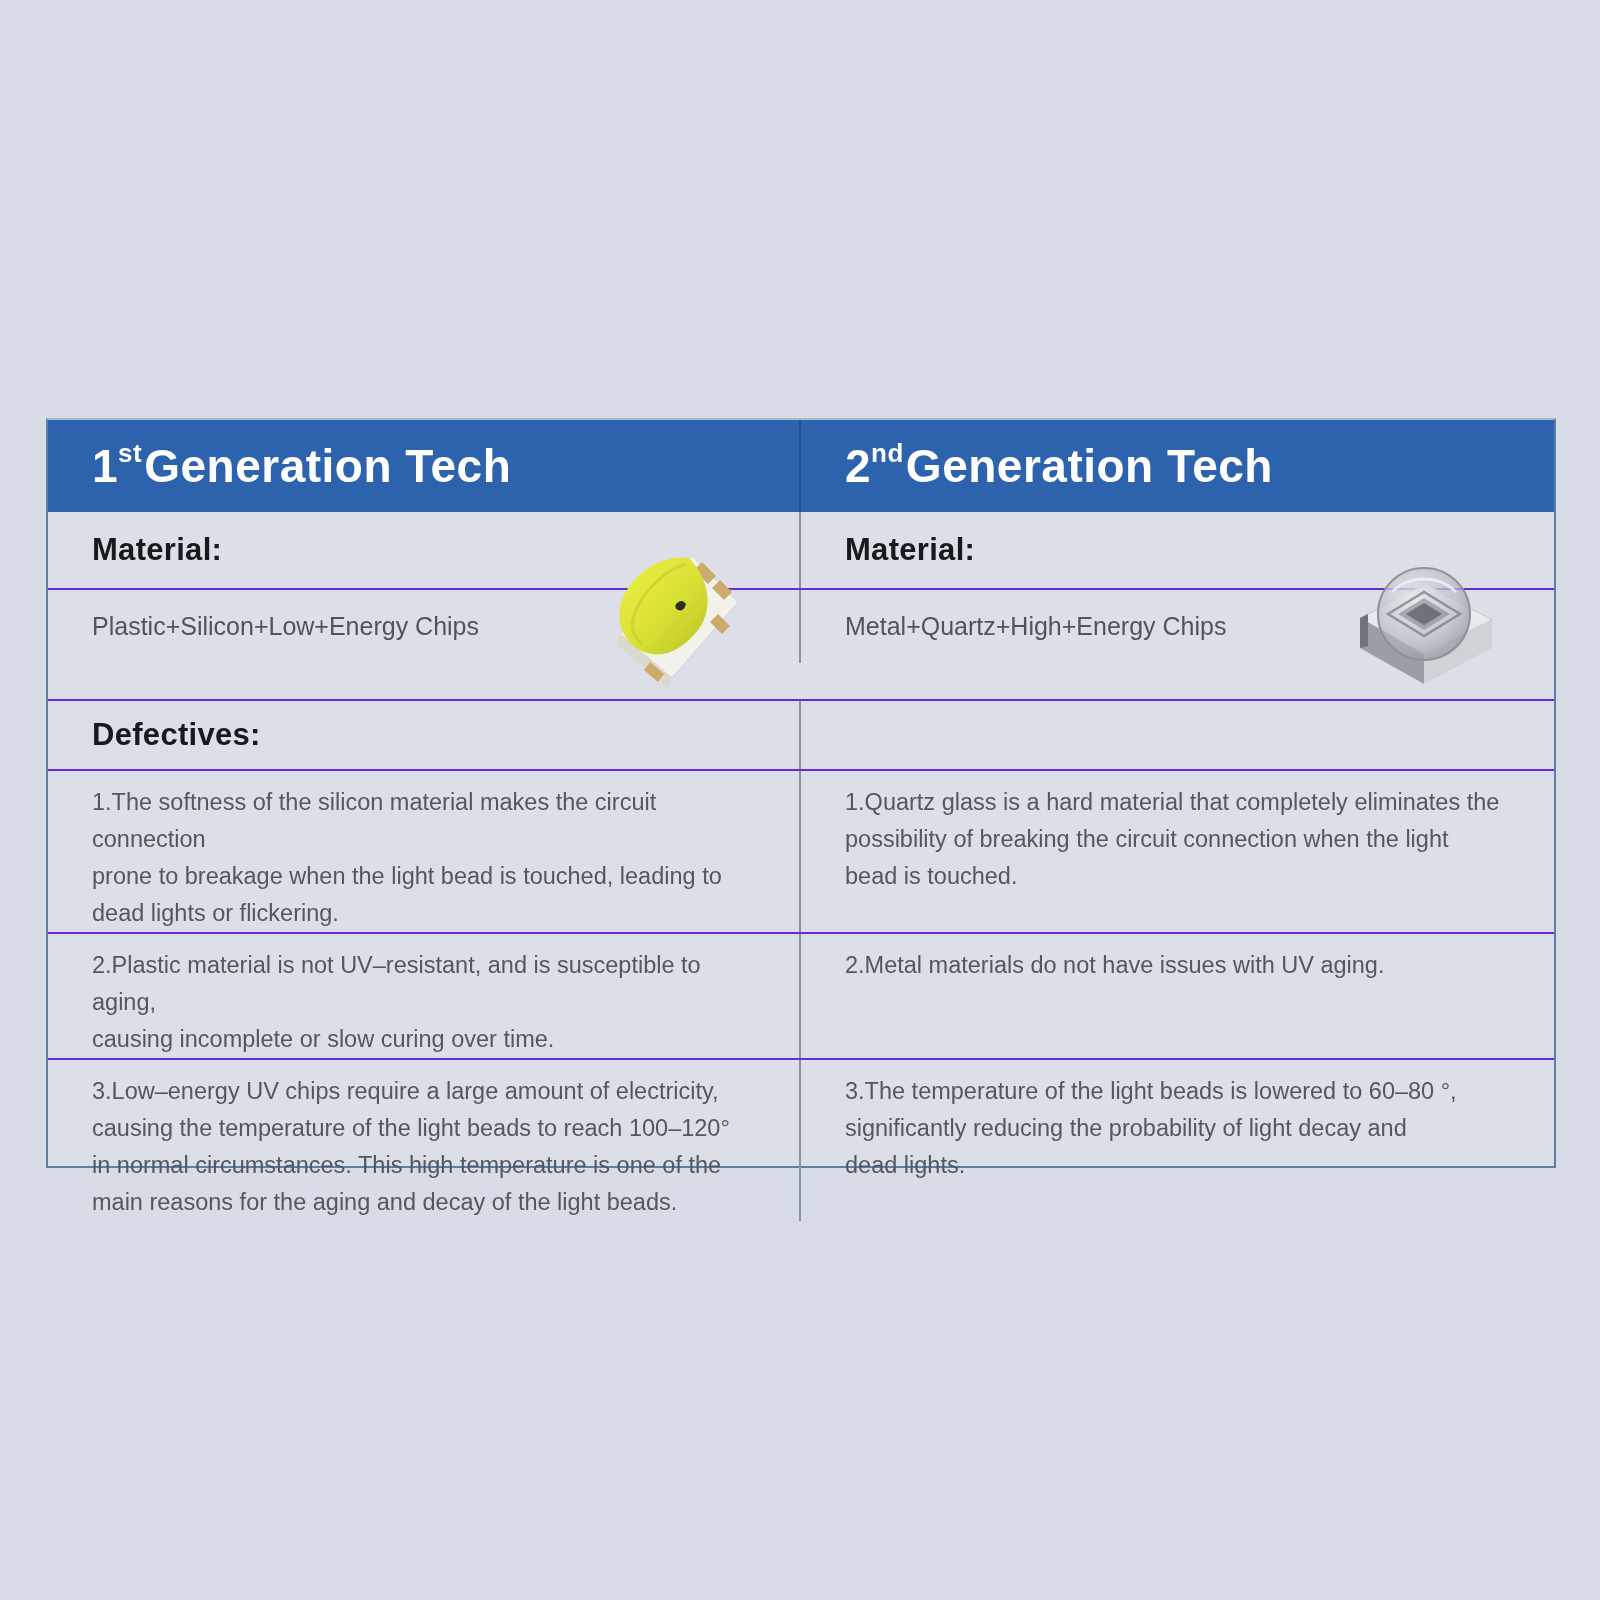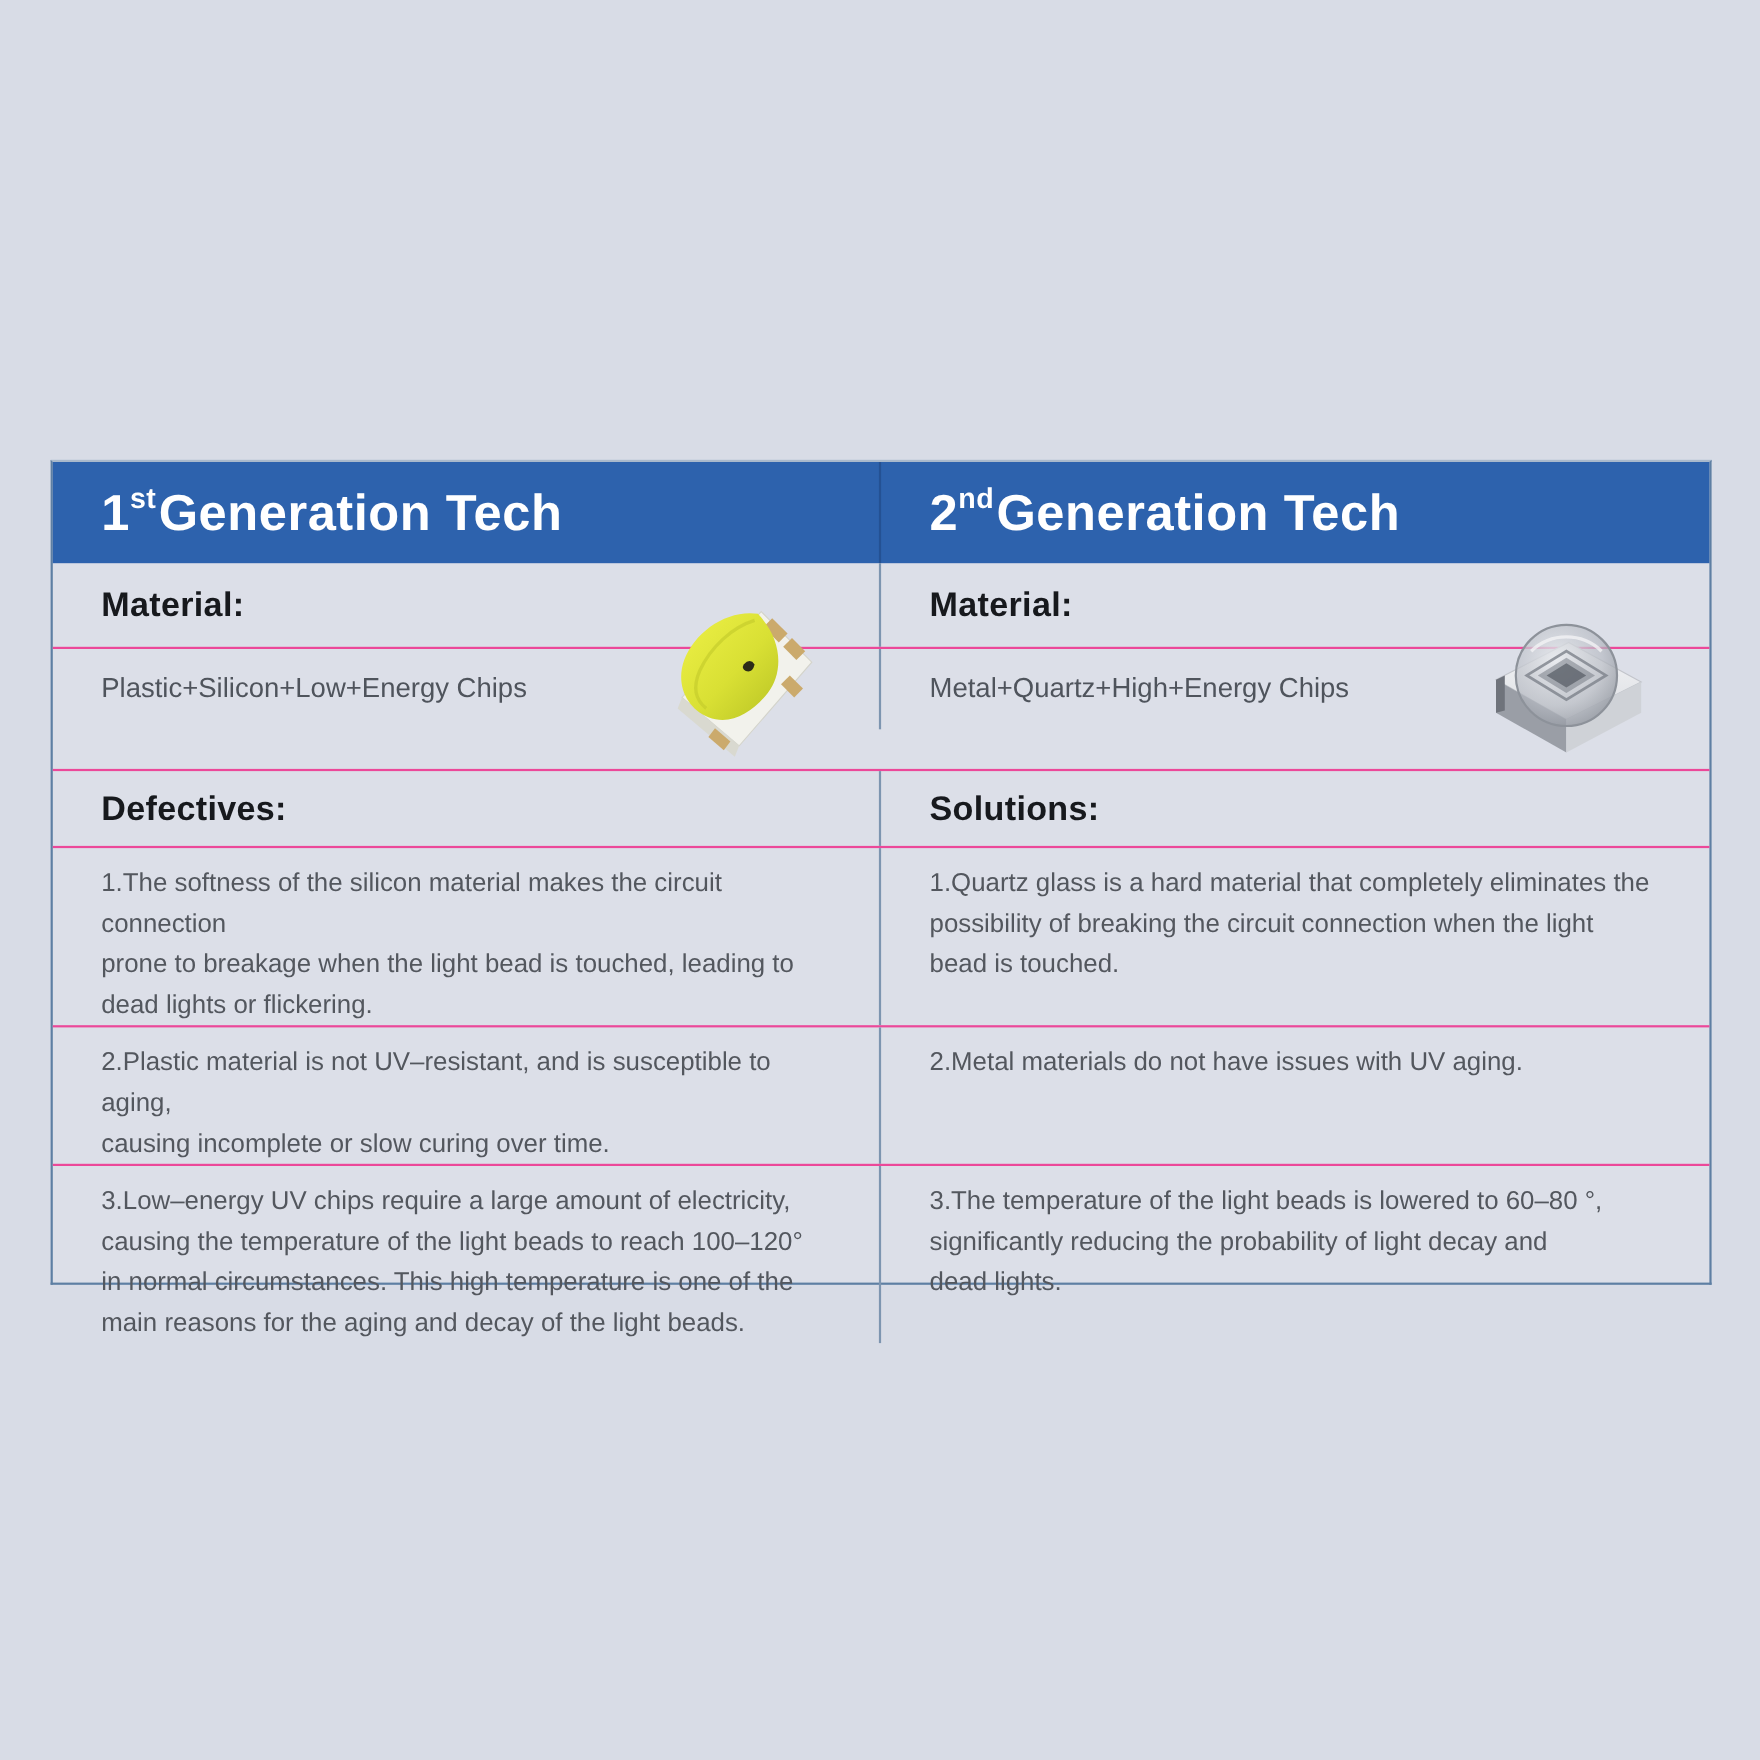--- a/index.html
+++ b/index.html
@@ -41,21 +41,21 @@
   .hdr-cell sup{
     font-size:26px;
     font-weight:600;
     line-height:1;
     transform:translateY(-13px);
     display:inline-block;
     margin-right:2px;
   }
   .row{
     display:flex;
-    border-top:2px solid #ec4899;
+    border-top:2px solid #6d28d9;
     box-sizing:border-box;
   }
   .row-material{ flex:0 0 76px; border-top:none; }
   .row-chips{ flex:0 0 75px; }
   .row-section{ flex:0 0 70px;margin-top:36px; }
   .row-item1{ flex:0 0 131px; }
   .row-item2{ flex:0 0 111px;justify-content:center; }
   .row-item3{ flex:1 1 auto; }
   .cell{
     width:50%;
@@ -119,23 +119,20 @@
       <span class="chips-text">Plastic+Silicon+Low+Energy Chips</span>
     </div>
     <div class="cell vcenter">
       <span class="chips-text">Metal+Quartz+High+Energy Chips</span>
     </div>
   </div>
 
   <div class="row row-section">
     <div class="cell left vcenter">
       <span class="label-text">Defectives:</span>
-    </div>
-    <div class="cell vcenter">
-      <span class="label-text">Solutions:</span>
     </div>
   </div>
 
   <div class="row row-item1">
     <div class="cell left">
       <div class="body-text">1.The softness of the silicon material makes the circuit connection
 prone to breakage when the light bead is touched, leading to
 dead lights or flickering.</div>
     </div>
     <div class="cell">

